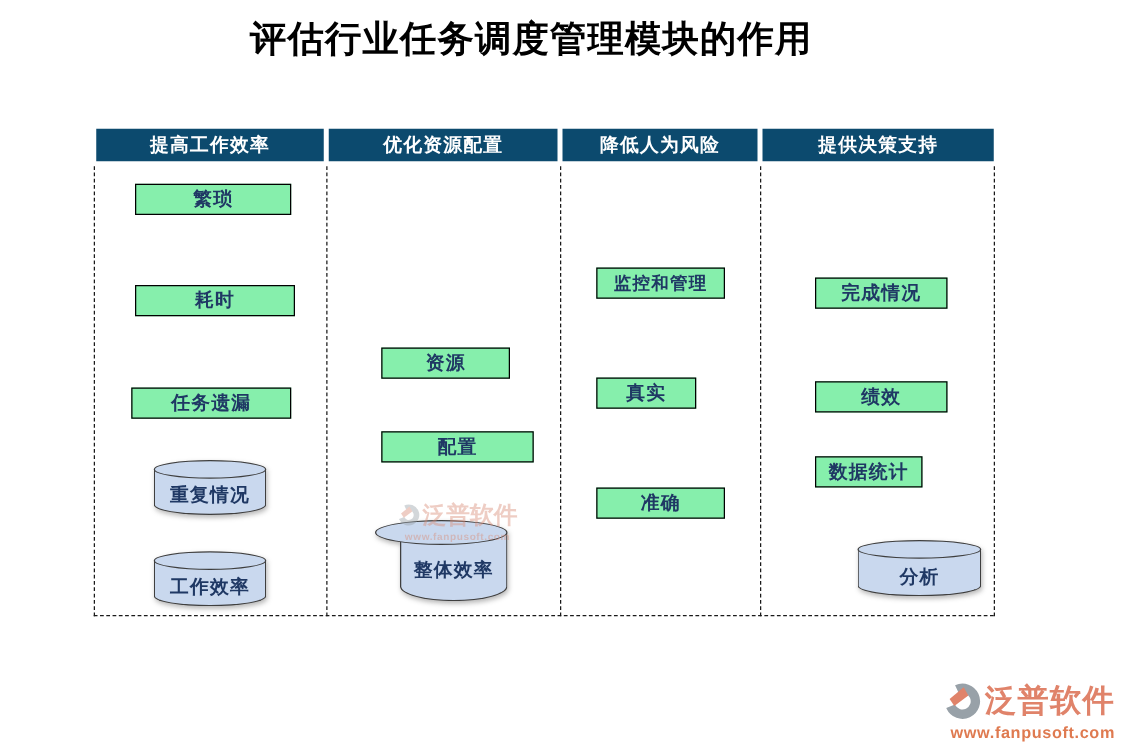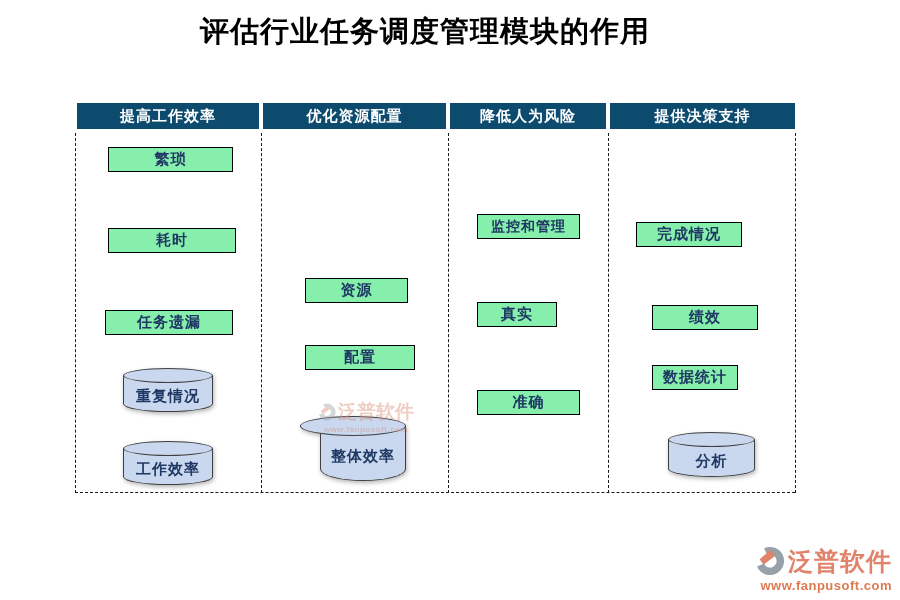--- a/index.html
+++ b/index.html
@@ -84,21 +84,21 @@
         <span class="cyl-label">工作效率</span>
       </div>
     </div>
   </div>
 </div>
 
 <div class="lane" style="left:261px;width:187px;">
   <div class="lane-header">优化资源配置</div>
   <div class="lane-body">
     <div class="box" style="left:44px;top:145px;width:103px;">资源</div>
-    <div class="box" style="left:44px;top:212px;width:110px;">配置</div>
+    <div class="box" style="left:44px;top:212px;width:122px;">配置</div>
     <div class="cyl big" style="left:39px;top:283px;width:106px;height:65px;">
       <div class="cyl-top"></div>
       <div class="cyl-bodyp">
         <span class="cyl-label">整体效率</span>
       </div>
     </div>
   </div>
 </div>
 
 <div class="lane" style="left:448px;width:160px;">
@@ -106,24 +106,24 @@
   <div class="lane-body">
     <div class="box" style="left:29px;top:81px;width:103px;font-size:14px;">监控和管理</div>
     <div class="box" style="left:29px;top:169px;width:80px;">真实</div>
     <div class="box" style="left:29px;top:257px;width:103px;">准确</div>
   </div>
 </div>
 
 <div class="lane last" style="left:608px;width:187px;">
   <div class="lane-header">提供决策支持</div>
   <div class="lane-body">
-    <div class="box" style="left:28px;top:89px;width:106px;">完成情况</div>
+    <div class="box" style="left:44px;top:89px;width:106px;">完成情况</div>
     <div class="box" style="left:44px;top:172px;width:106px;">绩效</div>
     <div class="box" style="left:44px;top:232px;width:86px;">数据统计</div>
-    <div class="cyl" style="left:60px;top:299px;width:87px;height:45px;">
+    <div class="cyl" style="left:78px;top:299px;width:87px;height:45px;padding-left:12px;">
       <div class="cyl-top"></div>
       <div class="cyl-bodyp">
         <span class="cyl-label">分析</span>
       </div>
     </div>
   </div>
 </div>
 
 <div class="vline" style="left:75px;"></div>
 <div class="vline" style="left:261px;"></div>

